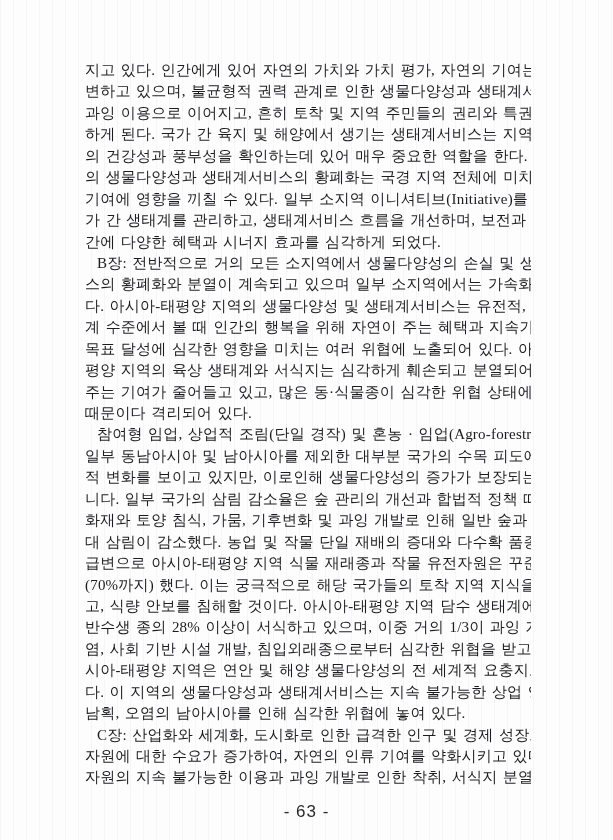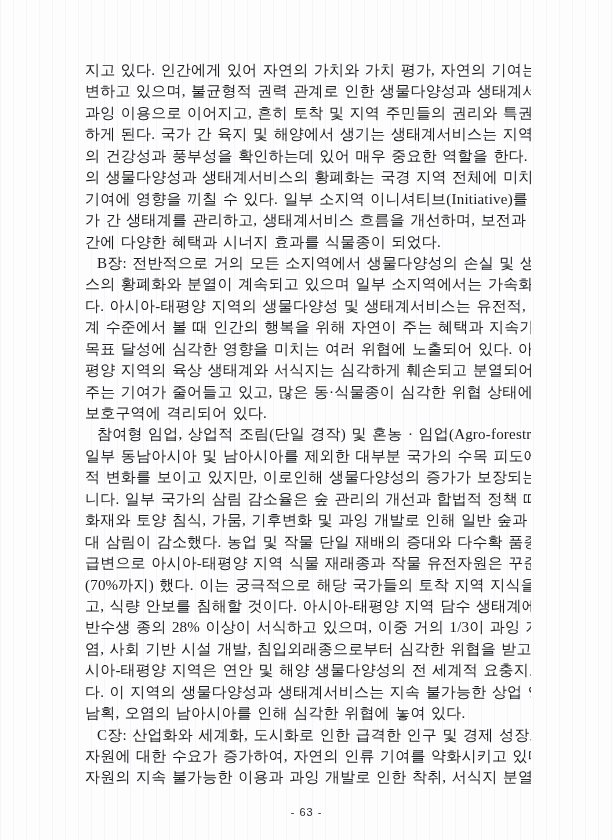--- a/index.html
+++ b/index.html
@@ -51,48 +51,48 @@
     text-indent: 12px;
   }
   .footer {
     position: absolute;
     left: 0;
     top: 802px;
     width: 100%;
     text-align: center;
   }
   .footer .page-number {
-    font-size: 11px;
+    font-size: 17px;
     color: #2a2a2c;
     letter-spacing: 1px;
     font-family: "Liberation Sans", "DejaVu Sans", sans-serif;
   }
 </style>
 </head>
 <body>
 
 <div class="page">
   <div class="text-block" id="text-block">
       <div class="line">지고 있다. 인간에게 있어 자연의 가치와 가치 평가, 자연의 기여는 빠르게</div>
       <div class="line">변하고 있으며, 불균형적 권력 관계로 인한 생물다양성과 생태계서비스의</div>
       <div class="line">과잉 이용으로 이어지고, 흔히 토착 및 지역 주민들의 권리와 특권을 침해</div>
       <div class="line">하게 된다. 국가 간 육지 및 해양에서 생기는 생태계서비스는 지역 생태계</div>
       <div class="line">의 건강성과 풍부성을 확인하는데 있어 매우 중요한 역할을 한다. 한 국가</div>
       <div class="line">의 생물다양성과 생태계서비스의 황폐화는 국경 지역 전체에 미치는 자연의</div>
       <div class="line">기여에 영향을 끼칠 수 있다. 일부 소지역 이니셔티브(Initiative)를 통해 국</div>
       <div class="line">가 간 생태계를 관리하고, 생태계서비스 흐름을 개선하며, 보전과 개발 활동</div>
-      <div class="line left-last">간에 다양한 혜택과 시너지 효과를 식물종이 되었다.</div>
+      <div class="line left-last">간에 다양한 혜택과 시너지 효과를 심각하게 되었다.</div>
       <div class="line indent">B장: 전반적으로 거의 모든 소지역에서 생물다양성의 손실 및 생태계서비</div>
       <div class="line">스의 황폐화와 분열이 계속되고 있으며 일부 소지역에서는 가속화되고 있</div>
       <div class="line">다. 아시아-태평양 지역의 생물다양성 및 생태계서비스는 유전적, 종, 생태</div>
       <div class="line">계 수준에서 볼 때 인간의 행복을 위해 자연이 주는 혜택과 지속가능 개발</div>
       <div class="line">목표 달성에 심각한 영향을 미치는 여러 위협에 노출되어 있다. 아시아-태</div>
       <div class="line">평양 지역의 육상 생태계와 서식지는 심각하게 훼손되고 분열되어 인간에게</div>
       <div class="line">주는 기여가 줄어들고 있고, 많은 동·식물종이 심각한 위협 상태에 있으며</div>
-      <div class="line left-last">보호구역에 격리되어 있다.</div>
+      <div class="line left-last">때문이다 격리되어 있다.</div>
       <div class="line indent">참여형 임업, 상업적 조림(단일 경작) 및 혼농 · 임업(Agro-forestry) 덕분에</div>
       <div class="line">일부 동남아시아 및 남아시아를 제외한 대부분 국가의 수목 피도에서 긍정</div>
       <div class="line">적 변화를 보이고 있지만, 이로인해 생물다양성의 증가가 보장되는 것은 아</div>
       <div class="line">니다. 일부 국가의 삼림 감소율은 숲 관리의 개선과 합법적 정책 때문이다.</div>
       <div class="line">화재와 토양 침식, 가뭄, 기후변화 및 과잉 개발로 인해 일반 숲과 특히 열</div>
       <div class="line">대 삼림이 감소했다. 농업 및 작물 단일 재배의 증대와 다수확 품종으로의</div>
       <div class="line">급변으로 아시아-태평양 지역 식물 재래종과 작물 유전자원은 꾸준히 감소</div>
       <div class="line">(70%까지) 했다. 이는 궁극적으로 해당 국가들의 토착 지역 지식을 저해하</div>
       <div class="line">고, 식량 안보를 침해할 것이다. 아시아-태평양 지역 담수 생태계에 수생 및</div>
       <div class="line">반수생 종의 28% 이상이 서식하고 있으며, 이중 거의 1/3이 과잉 개발과 오</div>

